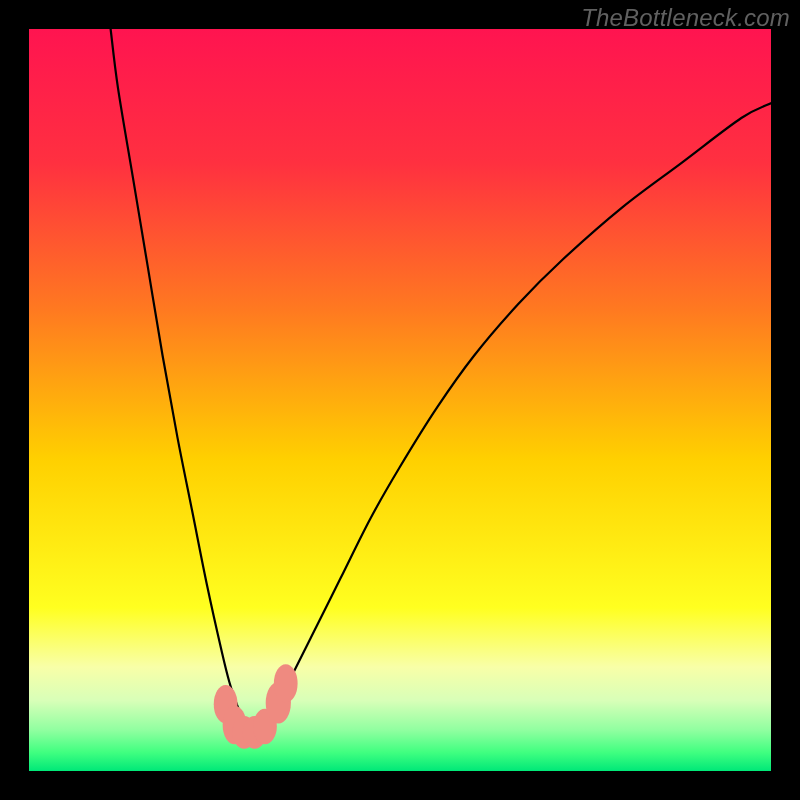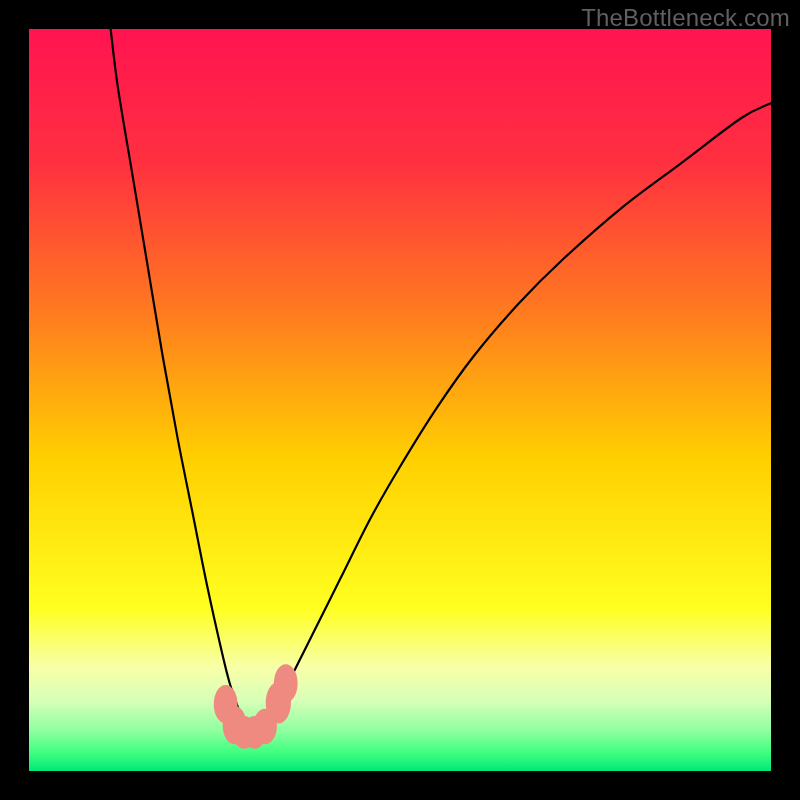--- a/index.html
+++ b/index.html
@@ -19,20 +19,21 @@
   }
   .watermark {
     position: absolute;
     top: 4px;
     right: 10px;
     color: #606060;
     font-size: 24px;
     font-weight: 400;
     letter-spacing: 0.2px;
     z-index: 20;
+    font-style: italic;
   }
   svg.plot {
     position: absolute;
     left: 29px;
     top: 29px;
     width: 742px;
     height: 742px;
     z-index: 10;
   }
   .curve {

